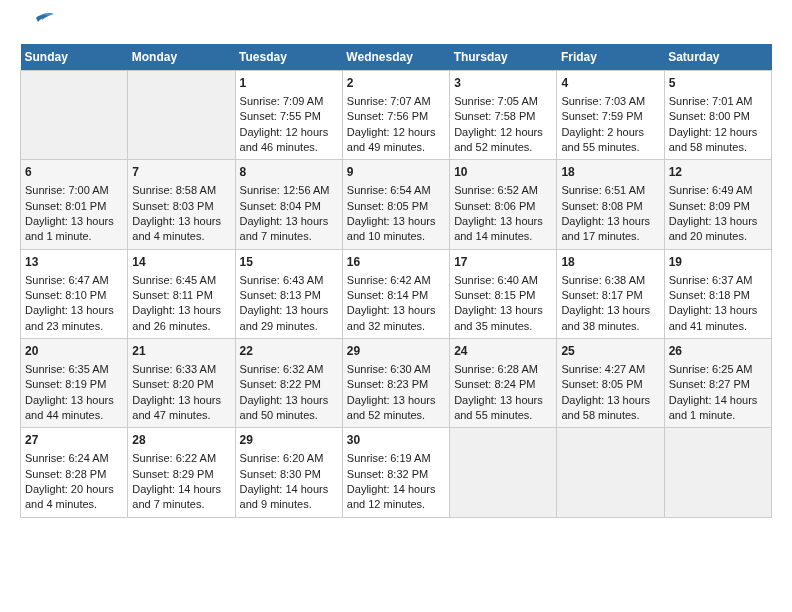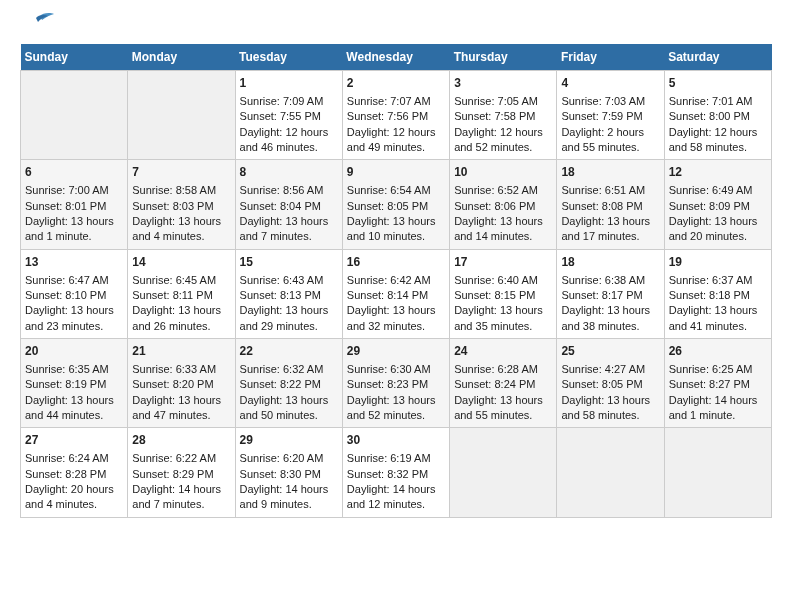--- a/index.html
+++ b/index.html
@@ -121,21 +121,21 @@
         <td class="empty"></td>
         <td><span class="day-num">1</span><span>Sunrise: 7:09 AM</span><br><span>Sunset: 7:55 PM</span><br><span>Daylight: 12 hours and 46 minutes.</span></td>
         <td><span class="day-num">2</span><span>Sunrise: 7:07 AM</span><br><span>Sunset: 7:56 PM</span><br><span>Daylight: 12 hours and 49 minutes.</span></td>
         <td><span class="day-num">3</span><span>Sunrise: 7:05 AM</span><br><span>Sunset: 7:58 PM</span><br><span>Daylight: 12 hours and 52 minutes.</span></td>
         <td><span class="day-num">4</span><span>Sunrise: 7:03 AM</span><br><span>Sunset: 7:59 PM</span><br><span>Daylight: 2 hours and 55 minutes.</span></td>
         <td><span class="day-num">5</span><span>Sunrise: 7:01 AM</span><br><span>Sunset: 8:00 PM</span><br><span>Daylight: 12 hours and 58 minutes.</span></td>
       </tr>
       <tr>
         <td><span class="day-num">6</span><span>Sunrise: 7:00 AM</span><br><span>Sunset: 8:01 PM</span><br><span>Daylight: 13 hours and 1 minute.</span></td>
         <td><span class="day-num">7</span><span>Sunrise: 8:58 AM</span><br><span>Sunset: 8:03 PM</span><br><span>Daylight: 13 hours and 4 minutes.</span></td>
-        <td><span class="day-num">8</span><span>Sunrise: 8:56 AM</span><br><span>Sunset: 8:04 PM</span><br><span>Daylight: 13 hours and 7 minutes.</span></td>
+        <td><span class="day-num">8</span><span>Sunrise: 12:56 AM</span><br><span>Sunset: 8:04 PM</span><br><span>Daylight: 13 hours and 7 minutes.</span></td>
         <td><span class="day-num">9</span><span>Sunrise: 6:54 AM</span><br><span>Sunset: 8:05 PM</span><br><span>Daylight: 13 hours and 10 minutes.</span></td>
         <td><span class="day-num">10</span><span>Sunrise: 6:52 AM</span><br><span>Sunset: 8:06 PM</span><br><span>Daylight: 13 hours and 14 minutes.</span></td>
         <td><span class="day-num">18</span><span>Sunrise: 6:51 AM</span><br><span>Sunset: 8:08 PM</span><br><span>Daylight: 13 hours and 17 minutes.</span></td>
         <td><span class="day-num">12</span><span>Sunrise: 6:49 AM</span><br><span>Sunset: 8:09 PM</span><br><span>Daylight: 13 hours and 20 minutes.</span></td>
       </tr>
       <tr>
         <td><span class="day-num">13</span><span>Sunrise: 6:47 AM</span><br><span>Sunset: 8:10 PM</span><br><span>Daylight: 13 hours and 23 minutes.</span></td>
         <td><span class="day-num">14</span><span>Sunrise: 6:45 AM</span><br><span>Sunset: 8:11 PM</span><br><span>Daylight: 13 hours and 26 minutes.</span></td>
         <td><span class="day-num">15</span><span>Sunrise: 6:43 AM</span><br><span>Sunset: 8:13 PM</span><br><span>Daylight: 13 hours and 29 minutes.</span></td>
         <td><span class="day-num">16</span><span>Sunrise: 6:42 AM</span><br><span>Sunset: 8:14 PM</span><br><span>Daylight: 13 hours and 32 minutes.</span></td>

